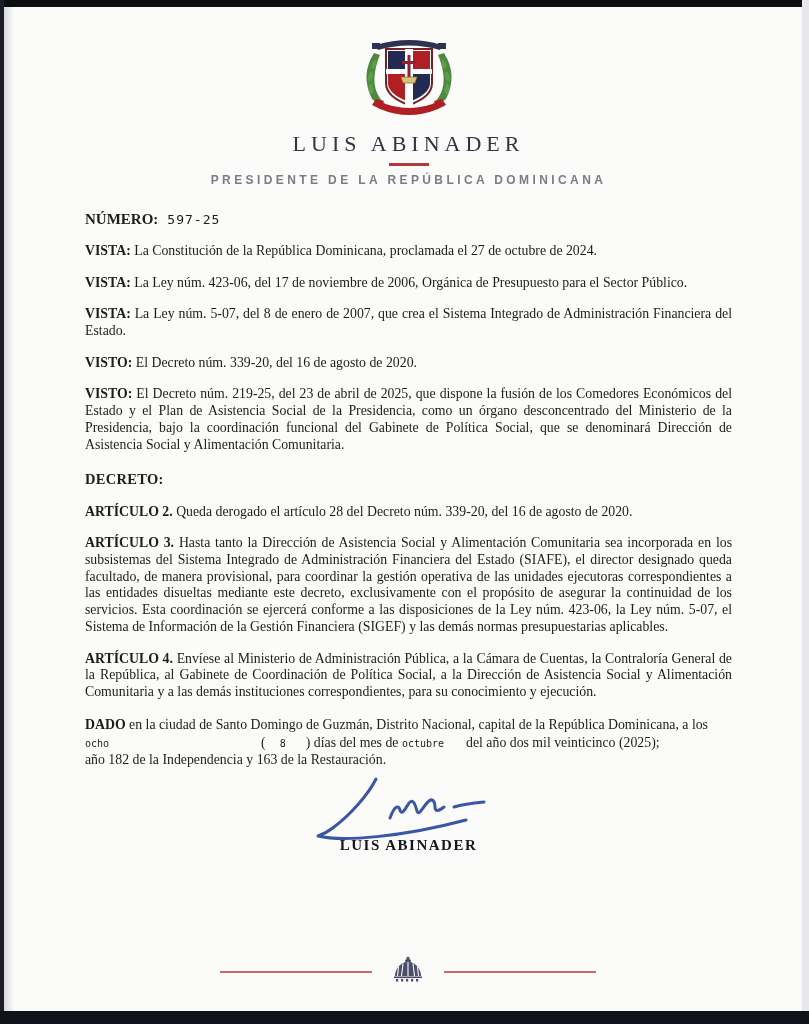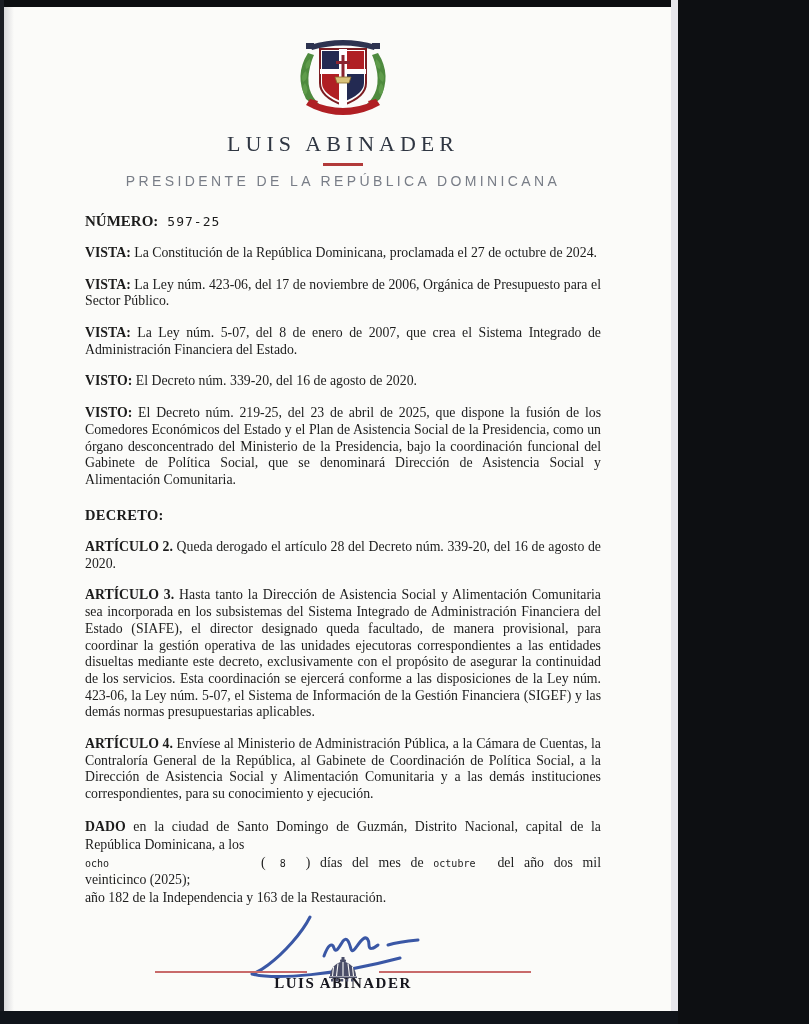--- a/index.html
+++ b/index.html
@@ -1,34 +1,34 @@
 <!DOCTYPE html>
 <html><head>
 <meta charset="utf-8">
 <style>
   html,body{margin:0;padding:0;background:#0d0f12;}
-  .shot{position:relative;width:678px;height:1024px;background:#fbfbf9;overflow:hidden;
+  .shot{position:relative;width:809px;height:1024px;background:#fbfbf9;overflow:hidden;
         font-family:"Liberation Serif", serif;color:#1c1c1c;}
   
   .border-top{position:absolute;top:0;left:0;right:0;height:7px;background:#0c0e11;z-index:5;}
   .border-bottom{position:absolute;bottom:0;left:0;right:0;height:13px;background:#10141a;z-index:5;}
   .border-left{position:absolute;top:0;left:0;bottom:0;width:4px;background:#1b1e24;z-index:5;}
   .edge-right{position:absolute;top:0;right:0;bottom:0;width:7px;background:#e7e7ec;z-index:5;}
   .shade-left{position:absolute;top:0;left:4px;bottom:0;width:10px;
               background:linear-gradient(to right,#d9d9db,#fbfbf9);z-index:4;}
 
   .doc{position:absolute;top:7px;left:14px;right:7px;bottom:13px;padding:26px 70px 0 71px;}
 
   
   .hdr{text-align:center;}
   .coa{display:inline-block;}
   .president-name{font-size:22px;letter-spacing:5px;color:#2f3642;margin-top:10px;font-weight:400;}
   .name-rule{width:40px;height:3px;background:#b23a3a;margin:6px auto 7px auto;}
-  .president-subtitle{font-family:"Liberation Sans", sans-serif;font-size:14px;
-                      letter-spacing:3.4px;color:#787d87;}
+  .president-subtitle{font-family:"Liberation Sans", sans-serif;font-size:12px;
+                      letter-spacing:3.4px;color:#787d87;font-weight:bold;}
 
   
   .numero{margin-top:24px;font-size:15px;font-weight:bold;}
   .numero .value{font-family:"DejaVu Sans Mono", monospace;font-weight:normal;
                  font-size:13px;margin-left:9px;letter-spacing:1px;}
 
   
   .body-text{margin-top:2px;}
   .para{font-size:13.8px;line-height:1.21;text-align:justify;margin-top:15px;}
   .para.heading{text-align:left;font-weight:bold;font-size:14.5px;margin-top:18px;letter-spacing:.3px;}

